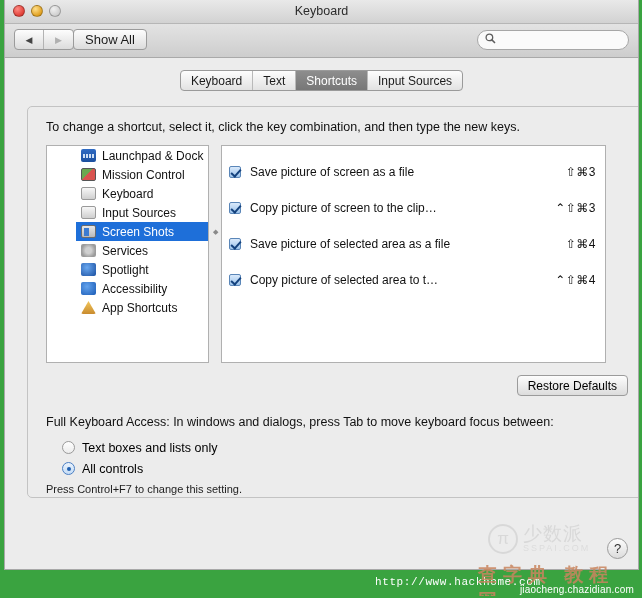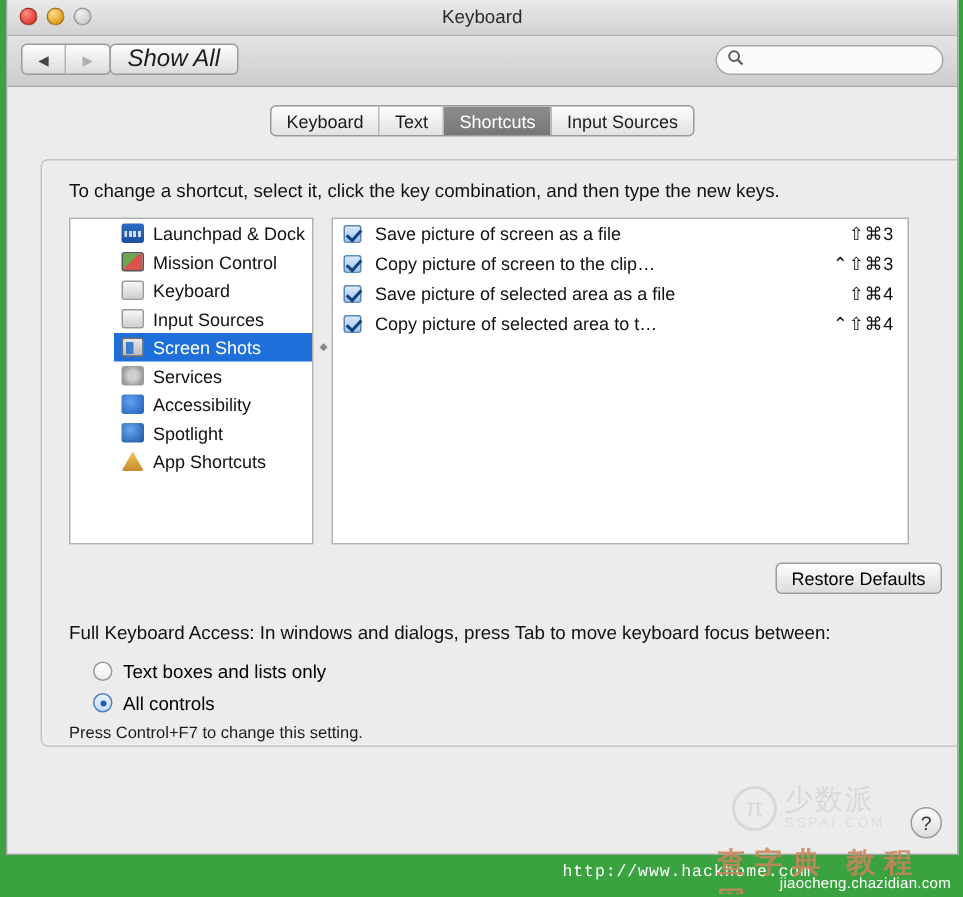--- a/index.html
+++ b/index.html
@@ -91,26 +91,25 @@
   .navbtn.first { border-right: 1px solid #b3b3b3; }
   .navbtn.disabled { color: #b0b0b0; }
 
   .showall {
     position: absolute;
     left: 68px; top: 5px;
     height: 21px;
     padding: 0 11px;
     display: flex;
     align-items: center;
-    font-size: 16px;
+    font-size: 13px;
     color: #1d1d1d;
     border: 1px solid #9b9b9b;
     border-radius: 4px;
     background: linear-gradient(to bottom, #fdfdfd, #dcdcdc);
-    font-style: italic;
   }
 
   .searchbox {
     position: absolute;
     right: 9px; top: 6px;
     width: 152px; height: 20px;
     background: #fafafa;
     border: 1px solid #a6a6a6;
     border-radius: 10px;
     display: flex;
@@ -239,20 +238,21 @@
   .ic-appshortcuts { background: linear-gradient(to bottom,#f2c75c,#c98b2e); clip-path: polygon(50% 0,100% 100%,0 100%); }
 
   
   .krow {
     height: 20px;
     display: flex;
     align-items: center;
     padding: 0 9px 0 7px;
     font-size: 12px;
     color: #111;
+    margin-top: 16px;
   }
   .cbx {
     width: 12px; height: 12px;
     flex: 0 0 auto;
     margin-right: 9px;
     border: 1px solid #5a86b8;
     border-radius: 2px;
     background: linear-gradient(to bottom, #d9e9fb, #9dc4ec);
     position: relative;
   }
@@ -456,26 +456,26 @@
             </div>
             <div class="srow selected">
               <span class="ico ic-screenshots"></span>
               <span>Screen Shots</span>
             </div>
             <div class="srow">
               <span class="ico ic-services"></span>
               <span>Services</span>
             </div>
             <div class="srow">
+              <span class="ico ic-spotlight"></span>
+              <span>Spotlight</span>
+            </div>
+            <div class="srow">
               <span class="ico ic-accessibility"></span>
               <span>Accessibility</span>
-            </div>
-            <div class="srow">
-              <span class="ico ic-spotlight"></span>
-              <span>Spotlight</span>
             </div>
             <div class="srow">
               <span class="ico ic-appshortcuts"></span>
               <span>App Shortcuts</span>
             </div>
           </div>
 
           <div class="divider">
             <span class="grip">◆</span>
           </div>

